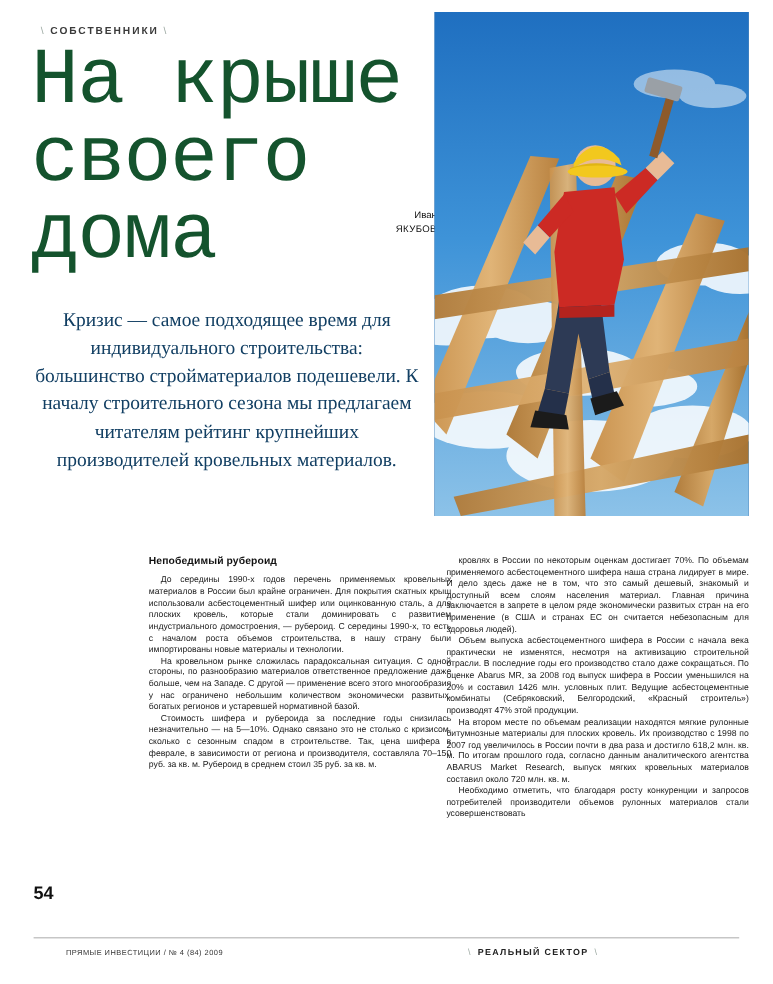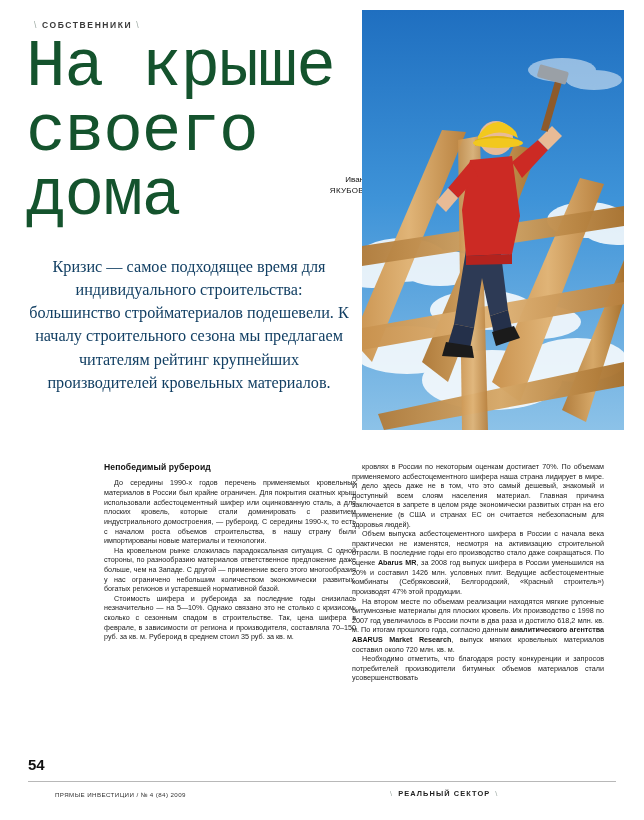--- a/index.html
+++ b/index.html
@@ -103,51 +103,52 @@
   
   .col {
     position: absolute;
     top: 462px;
     width: 252px;
     font-family: "Liberation Sans", sans-serif;
     font-size: 7.2px;
     line-height: 1.335;
     color: #1a1a1a;
     text-align: justify;
+    margin-left: 20px;
   }
   .col.left { left: 104px; }
   .col.right { left: 352px; }
 
   .subhead {
     font-family: "Liberation Sans", sans-serif;
     font-size: 8.6px;
     font-weight: bold;
     color: #111;
     margin-bottom: 5px;
     letter-spacing: 0.1px;
   }
   .col p {
     margin: 0;
     text-indent: 10px;
   }
   .col p.first { text-indent: 10px; }
-  b { font-weight: bold; }
+  b { font-weight: normal; }
 
   
   .footer-rule {
     position: absolute;
     left: 28px;
     top: 781px;
     width: 588px;
     border-top: 1px solid #b8b8b8;
   }
   .page-number {
     position: absolute;
     left: 28px;
-    top: 756px;
+    top: 736px;
     font-family: "Liberation Sans", sans-serif;
     font-size: 15px;
     font-weight: bold;
     color: #111;
   }
   .footer-left {
     position: absolute;
     left: 55px;
     top: 791px;
     font-family: "Liberation Sans", sans-serif;
@@ -283,21 +284,21 @@
     <div class="subhead">Непобедимый рубероид</div>
     <p class="first">До середины 1990-х годов перечень применяемых кровельных материалов в России был крайне ограничен. Для покрытия скатных крыш использовали асбестоцементный шифер или оцинкованную сталь, а для плоских кровель, которые стали доминировать с развитием индустриального домостроения, — рубероид. С середины 1990-х, то есть с началом роста объемов строительства, в нашу страну были импортированы новые материалы и технологии.</p>
     <p>На кровельном рынке сложилась парадоксальная ситуация. С одной стороны, по разнообразию материалов ответственное предложение даже больше, чем на Западе. С другой — применение всего этого многообразия у нас ограничено небольшим количеством экономически развитых, богатых регионов и устаревшей нормативной базой.</p>
     <p>Стоимость шифера и рубероида за последние годы снизилась незначительно — на 5—10%. Однако связано это не столько с кризисом, сколько с сезонным спадом в строительстве. Так, цена шифера в феврале, в зависимости от региона и производителя, составляла 70–150 руб. за кв. м. Рубероид в среднем стоил 35 руб. за кв. м.</p>
   </div>
 
   <div class="col right">
     <p>кровлях в России по некоторым оценкам достигает 70%. По объемам применяемого асбестоцементного шифера наша страна лидирует в мире. И дело здесь даже не в том, что это самый дешевый, знакомый и доступный всем слоям населения материал. Главная причина заключается в запрете в целом ряде экономически развитых стран на его применение (в США и странах ЕС он считается небезопасным для здоровья людей).</p>
     <p>Объем выпуска асбестоцементного шифера в России с начала века практически не изменятся, несмотря на активизацию строительной отрасли. В последние годы его производство стало даже сокращаться. По оценке <b>Abarus MR</b>, за 2008 год выпуск шифера в России уменьшился на 20% и составил 1426 млн. условных плит. Ведущие асбестоцементные комбинаты (Себряковский, Белгородский, «Красный строитель») производят 47% этой продукции.</p>
     <p>На втором месте по объемам реализации находятся мягкие рулонные битумнозные материалы для плоских кровель. Их производство с 1998 по 2007 год увеличилось в России почти в два раза и достигло 618,2 млн. кв. м. По итогам прошлого года, согласно данным <b>аналитического агентства ABARUS Market Research</b>, выпуск мягких кровельных материалов составил около 720 млн. кв. м.</p>
-    <p>Необходимо отметить, что благодаря росту конкуренции и запросов потребителей производители битумных объемов материалов стали усовершенствовать</p>
+    <p>Необходимо отметить, что благодаря росту конкуренции и запросов потребителей производители объемов рулонных материалов стали усовершенствовать</p>
   </div>
 
   <div class="footer-rule"></div>
   <div class="page-number">54</div>
   <div class="footer-left">ПРЯМЫЕ ИНВЕСТИЦИИ / № 4 (84) 2009</div>
   <div class="footer-right">
     <span class="slash">\</span><span>РЕАЛЬНЫЙ СЕКТОР</span><span class="slash">\</span>
   </div>
 
 </div>

